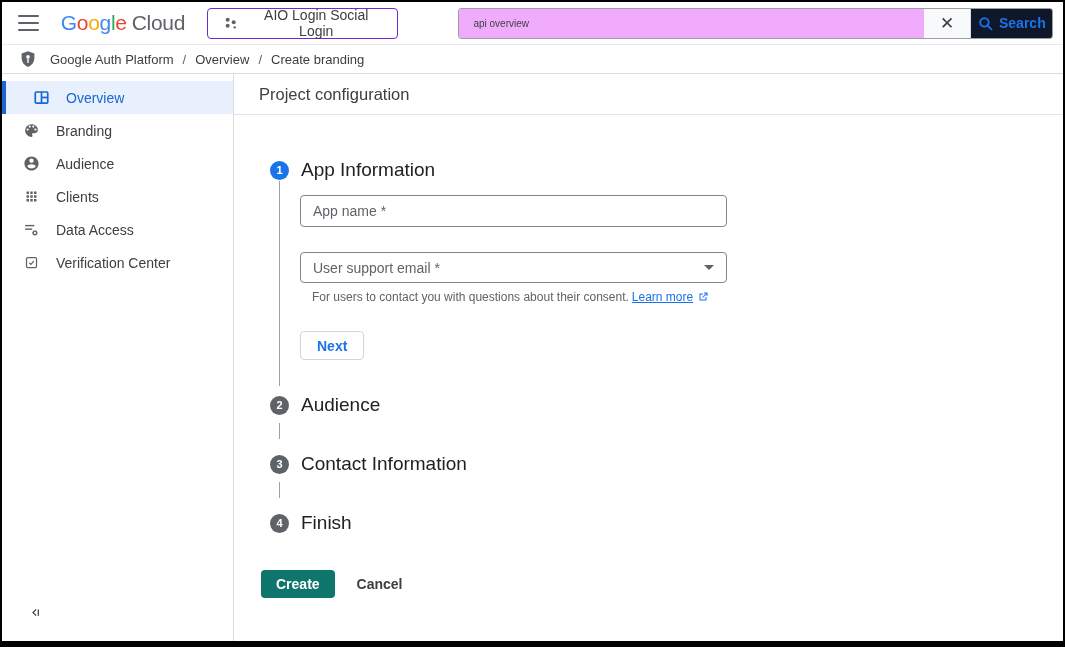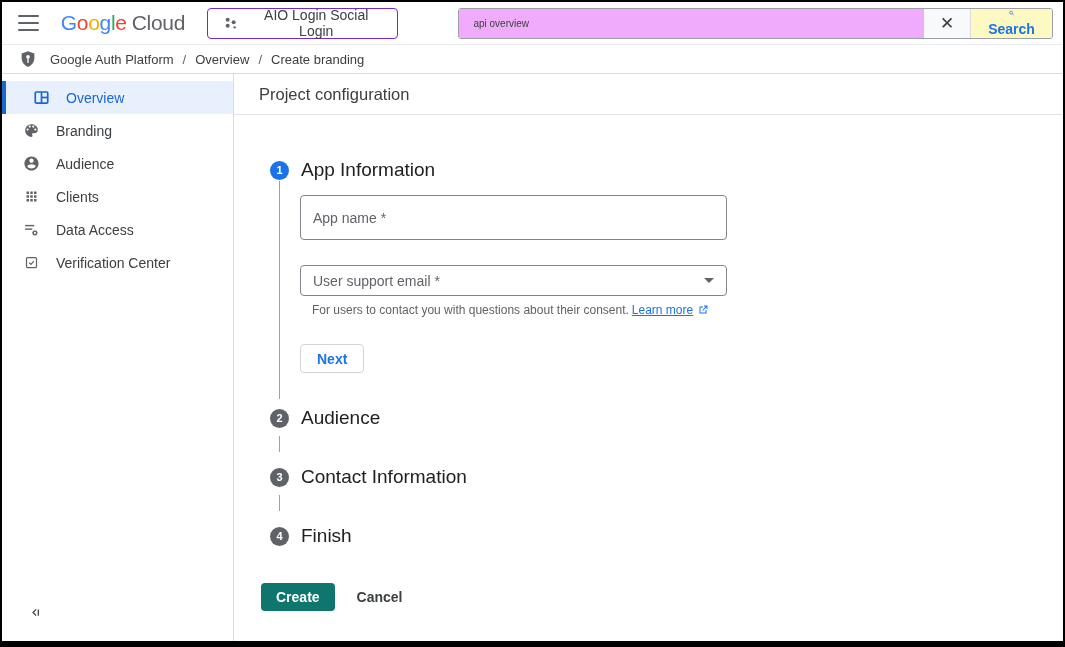--- a/index.html
+++ b/index.html
@@ -17,21 +17,21 @@
   .hamburger span { display:block; height:2px; background:#5f6368; border-radius:1px; }
   .logo { margin-left:22px; font-size:21px; letter-spacing:-0.3px; white-space:nowrap; display:flex; align-items:baseline; }
   .logo .cloud { color:#5f6368; margin-left:5px; }
   .c-blue{color:#4285F4}.c-red{color:#EA4335}.c-yellow{color:#F9AB00}.c-green{color:#34A853}
   .project-btn { margin-left:22px; display:flex; align-items:center; gap:11px; height:31px; padding:0 15px; border:1px solid #6d28d9; border-radius:4px; background:#fff; font-size:14px; color:#3c4043; cursor:pointer; font-family:inherit; }
   .project-btn svg { flex:0 0 auto; }
   .search-wrap { margin-left:60px; display:flex; align-items:stretch; height:31px; width:632px; border:1px solid #9aa0a6; border-radius:3px; overflow:hidden; background:#f8f9fa; }
   .search-value { flex:1; display:flex; align-items:center; }
   .search-value input { width:100%; height:100%; border:none; outline:none; background:#f0abfc; padding:0 14px; font-size:10px; color:#3c4043; font-family:inherit; }
   .search-clear { width:46px; display:flex; align-items:center; justify-content:center; font-size:17px; color:#3c4043; cursor:pointer; background:#f8f9fa; border:none; font-family:inherit; }
-  .search-go { width:82px; display:flex; align-items:center; gap:5px; background:#fef9c3; border:none; border-left:1px solid #dadce0; color:#1a73e8; font-size:14px; font-weight:bold; cursor:pointer; font-family:inherit;flex-direction:column; }
+  .search-go { width:82px; display:flex; align-items:center; gap:5px; background:#0f172a; border:none; border-left:1px solid #dadce0; color:#1a73e8; font-size:14px; font-weight:bold; cursor:pointer; font-family:inherit; }
 
   
   .crumbbar { height:29px; flex:0 0 29px; display:flex; align-items:center; gap:13px; padding-left:17px; border-bottom:1px solid #dadce0; background:#fff; }
   .crumbbar svg { flex:0 0 auto; }
   .crumbs { display:flex; align-items:center; gap:9px; font-size:13px; color:#3c4043; }
   .crumb { cursor:pointer; }
   .crumb-sep { color:#5f6368; }
 
   
   .body-row { flex:1; display:flex; min-height:0; }
@@ -46,21 +46,21 @@
   .main-header { height:41px; flex:0 0 41px; display:flex; align-items:center; padding-left:25px; border-bottom:1px solid #e3e3e3; font-size:16.5px; color:#3c4043; }
   .content { flex:1; padding:44px 0 0 27px; overflow:hidden; }
 
   
   .step-header { display:flex; align-items:center; gap:12px; margin-left:9px; }
   .step-circle { width:19px; height:19px; border-radius:50%; color:#fff; font-size:11px; font-weight:bold; display:flex; align-items:center; justify-content:center; flex:0 0 19px; }
   .step-circle.active { background:#1a73e8; }
   .step-circle.pending { background:#5f6368; }
   .step-title { font-size:19px; color:#202124; }
   .step1-body { margin-left:18px; border-left:1px solid #9aa0a6; padding:14px 0 26px 20px; }
-  .text-field { width:427px; height:45px; border:1px solid #80868b; border-radius:4px; padding:0 12px; font-size:14px; color:#14532d; background:#fff; font-family:inherit; outline:none; display:flex; align-items:center; }
+  .text-field { width:427px; height:32px; border:1px solid #80868b; border-radius:4px; padding:0 12px; font-size:14px; color:#14532d; background:#fff; font-family:inherit; outline:none; display:flex; align-items:center; }
   input.text-field::placeholder { color:#5f6368; opacity:1; }
   .select-field { width:427px; height:31px; border:1px solid #80868b; border-radius:4px; padding:0 12px; font-size:14px; color:#5f6368; background:#fff; display:flex; align-items:center; justify-content:space-between; cursor:pointer; margin-top:25px; }
   .caret { width:0; height:0; border-left:5px solid transparent; border-right:5px solid transparent; border-top:5.5px solid #5f6368; }
   .helper { margin:7px 0 0 12px; font-size:12px; color:#5f6368; display:flex; align-items:center; gap:3px; }
   .helper a { color:#1a73e8; text-decoration:underline; cursor:pointer; }
   .helper svg { margin-left:1px; }
   .next-btn { margin-top:27px; height:29px; padding:0 16px; background:#fff; border:1px solid #d2d5d9; border-radius:4px; color:#1a73e8; font-size:14px; font-weight:bold; cursor:pointer; font-family:inherit; display:block; }
   .step-gap { margin:7px 0 7px 18px; border-left:1px solid #9aa0a6; height:16px; width:0; }
   .step-header.mid { margin-top:8px; }
   .step-header.later { margin-top:14px; }

